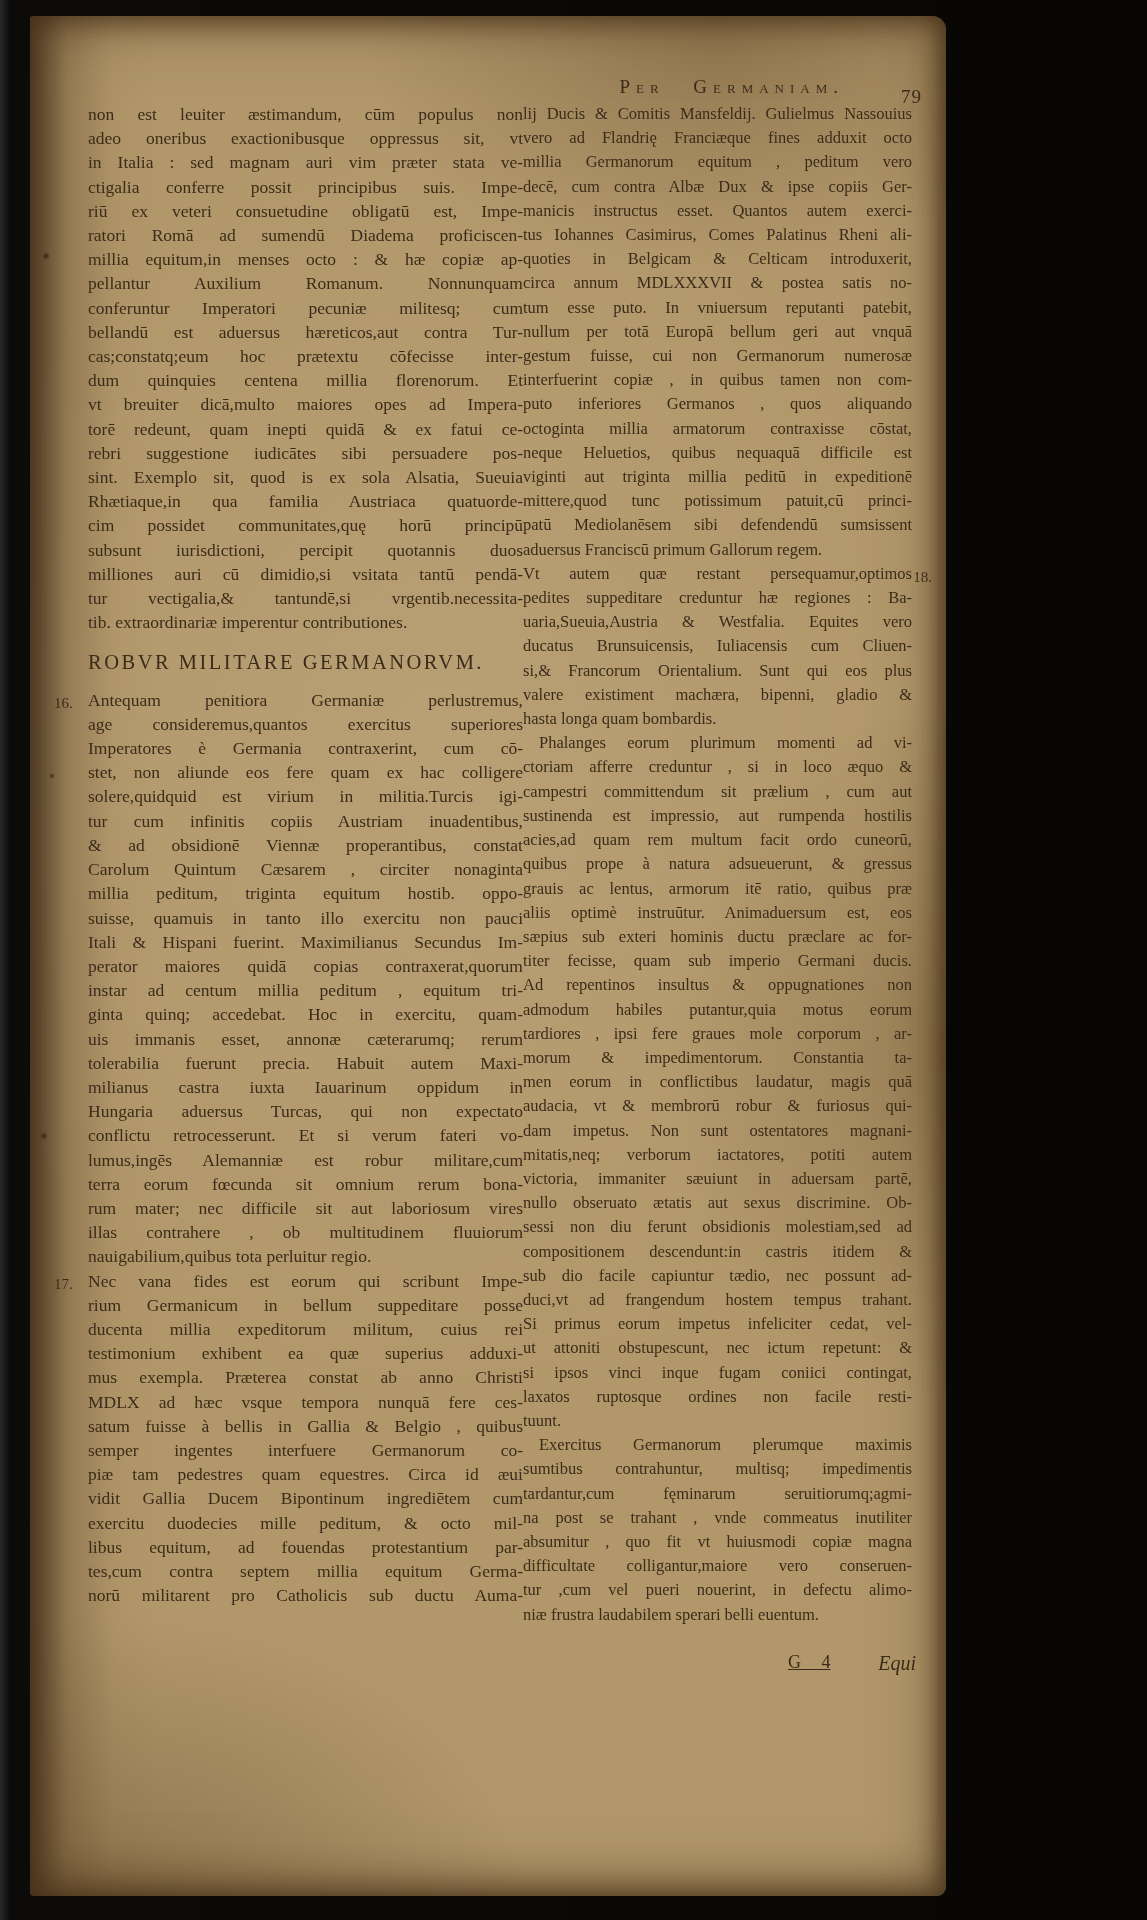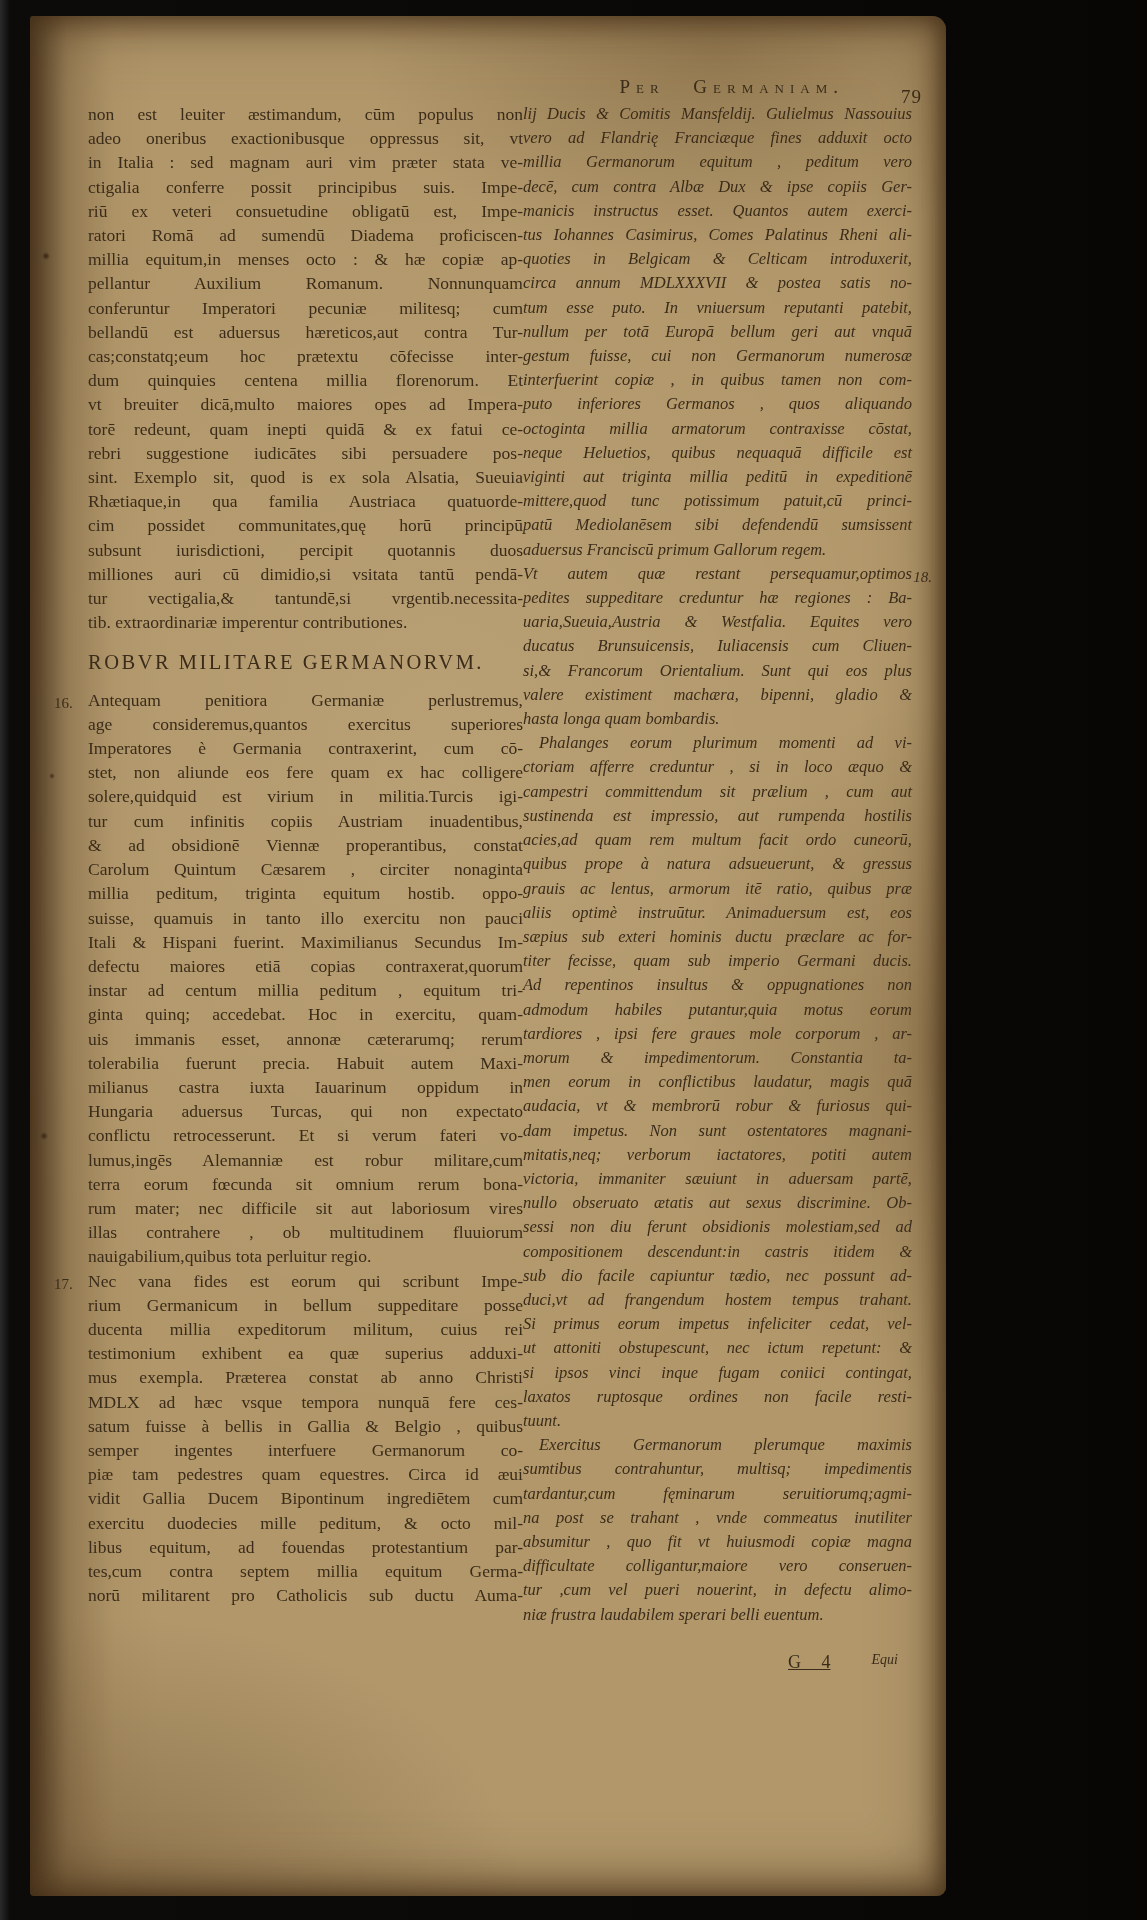--- a/index.html
+++ b/index.html
@@ -22,33 +22,33 @@
                 inset 0 -12px 34px rgba(70,48,24,0.45),
                 inset 0 10px 26px rgba(70,48,24,0.4);
     border-radius:3px 14px 9px 4px;
     color:#3b2c1a;}
   .running-header{position:absolute;top:60px;left:0;width:814px;text-align:right;
     font-variant:small-caps;font-size:19px;letter-spacing:6px;word-spacing:18px;}
   .page-number{position:absolute;top:70px;right:24px;font-size:19px;letter-spacing:1px;}
   .textblock{position:absolute;left:58px;top:86px;width:836px;display:flex;gap:0;}
   .col{line-height:24.2px;}
   .col-left{width:435px;font-size:17.5px;}
-  .col-right{width:389px;font-size:16.5px;font-style:italic;}
+  .col-right{width:389px;font-size:16.5px;}
   .line{white-space:nowrap;overflow:visible;text-align:justify;text-align-last:justify;text-justify:inter-word;}
   .line.last{text-align-last:left;}
   .para{position:relative;margin:0;}
   .para.indent .line:first-child{text-indent:16px;}
   .section-heading{text-align:left;font-size:20.5px;letter-spacing:2.5px;
     margin:16px 0 13px 0;white-space:nowrap;}
   .margin-note{position:absolute;top:3px;font-size:15px;}
   .margin-note.mleft{left:-34px;}
   .margin-note.mright{right:-20px;}
   .footer-row{position:absolute;top:1636px;left:58px;width:836px;height:28px;}
   .signature{position:absolute;left:700px;font-size:18px;word-spacing:16px;text-decoration:underline;}
-  .catchword{position:absolute;right:26px;font-size:14px;font-style:italic;}
+  .catchword{position:absolute;right:8px;font-size:20px;font-style:italic;}
 </style>
 </head>
 <body>
 
 <div class="scan">
   <div class="paper">
 
     <div class="running-header">Per Germaniam.</div>
     <div class="page-number">79</div>
 
@@ -86,21 +86,21 @@
             <div class="line">age consideremus,quantos exercitus superiores</div>
             <div class="line">Imperatores è Germania contraxerint, cum cō-</div>
             <div class="line">stet, non aliunde eos fere quam ex hac colligere</div>
             <div class="line">solere,quidquid est virium in militia.Turcis igi-</div>
             <div class="line">tur cum infinitis copiis Austriam inuadentibus,</div>
             <div class="line">&amp; ad obsidionē Viennæ properantibus, constat</div>
             <div class="line">Carolum Quintum Cæsarem , circiter nonaginta</div>
             <div class="line">millia peditum, triginta equitum hostib. oppo-</div>
             <div class="line">suisse, quamuis in tanto illo exercitu non pauci</div>
             <div class="line">Itali &amp; Hispani fuerint. Maximilianus Secundus Im-</div>
-            <div class="line">defectu maiores etiā copias contraxerat,quorum</div>
+            <div class="line">perator maiores quidā copias contraxerat,quorum</div>
             <div class="line">instar ad centum millia peditum , equitum tri-</div>
             <div class="line">ginta quinq; accedebat. Hoc in exercitu, quam-</div>
             <div class="line">uis immanis esset, annonæ cæterarumq; rerum</div>
             <div class="line">tolerabilia fuerunt precia. Habuit autem Maxi-</div>
             <div class="line">milianus castra iuxta Iauarinum oppidum in</div>
             <div class="line">Hungaria aduersus Turcas, qui non expectato</div>
             <div class="line">conflictu retrocesserunt. Et si verum fateri vo-</div>
             <div class="line">lumus,ingēs Alemanniæ est robur militare,cum</div>
             <div class="line">terra eorum fœcunda sit omnium rerum bona-</div>
             <div class="line">rum mater; nec difficile sit aut laboriosum vires</div>

